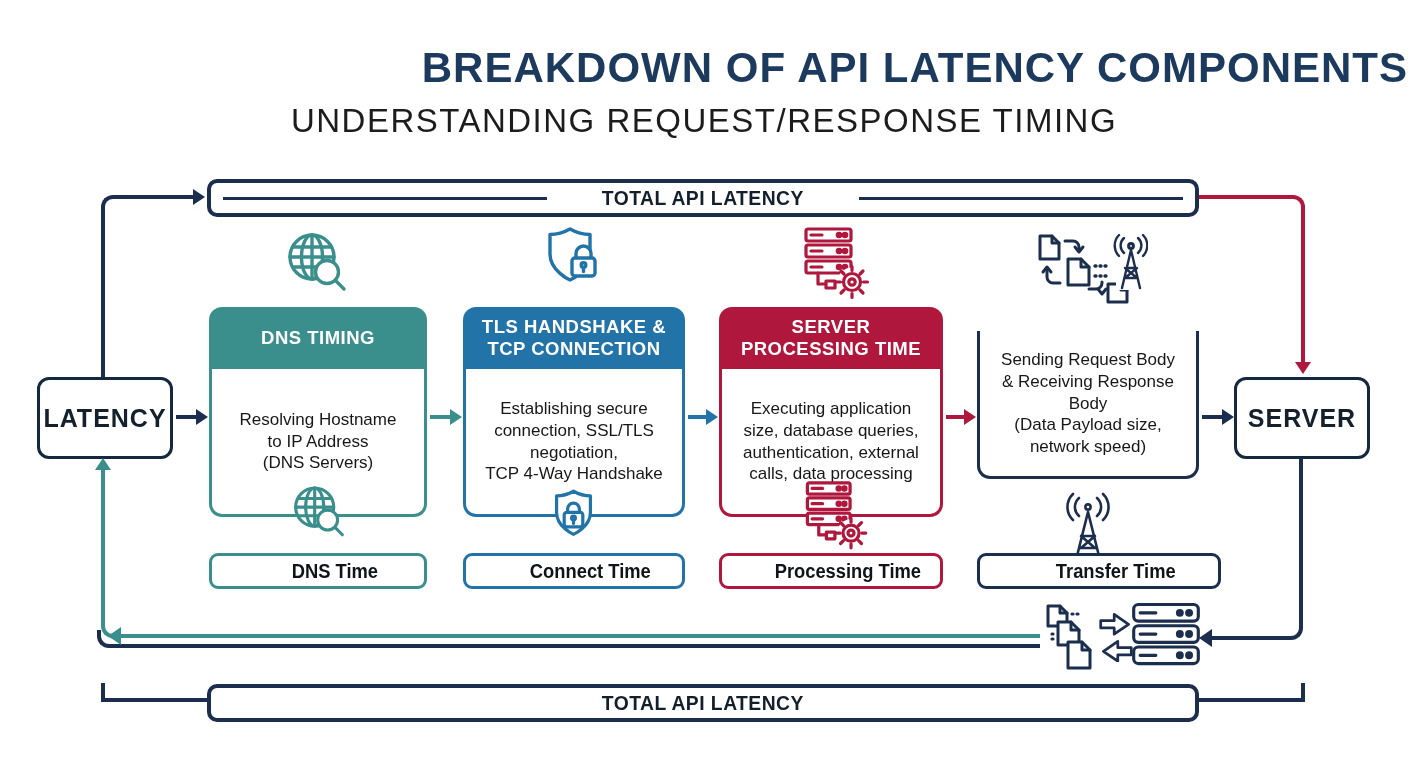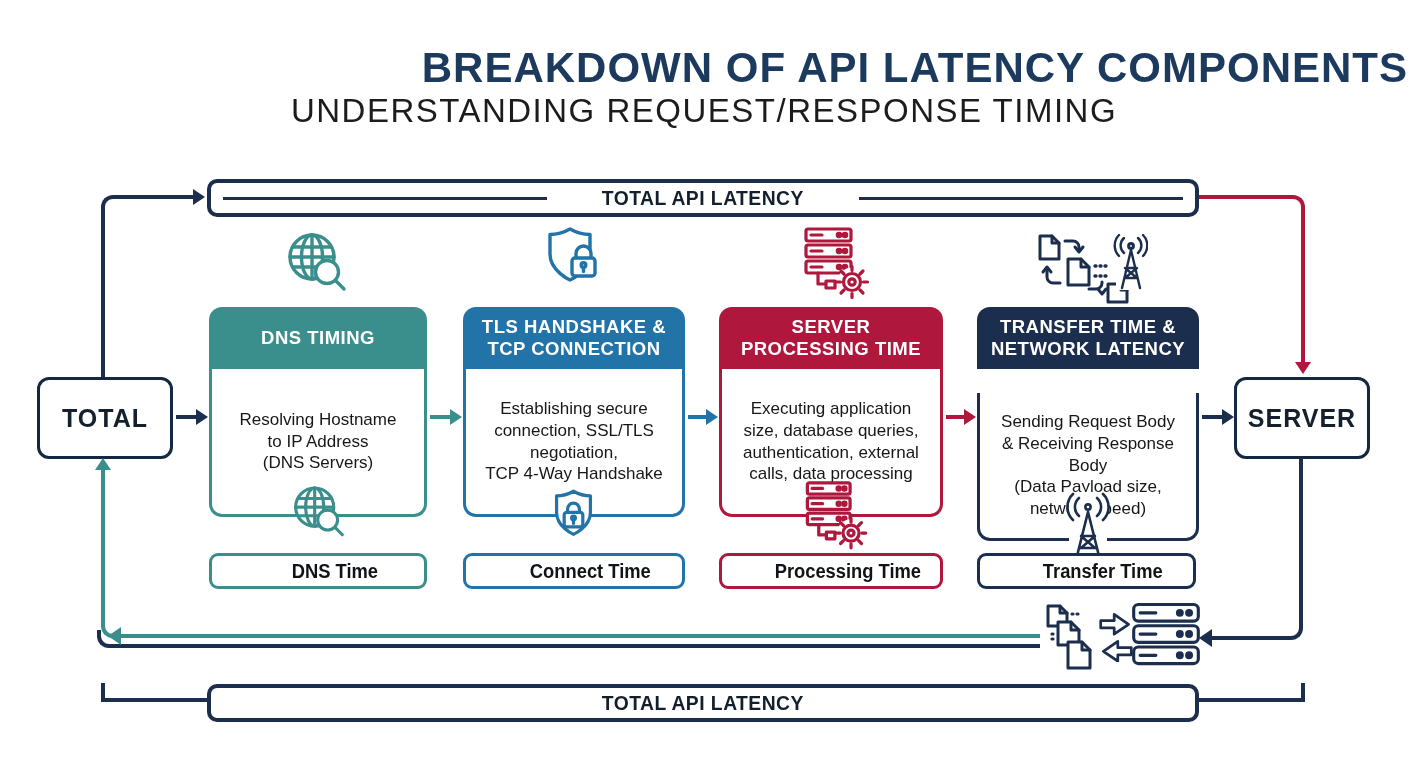--- a/index.html
+++ b/index.html
@@ -8,21 +8,21 @@
   #stage { position:relative; width:1408px; height:768px; background:#ffffff; overflow:hidden; }
 
   .abs { position:absolute; }
   .teal { color:#3A8F8C; }
   .blue { color:#2173A8; }
   .crimson { color:#B0173C; }
   .navy { color:#1B2E4D; }
 
   .page-title { left:0; top:44px; width:100%; text-align:right;
     font-size:42px; font-weight:800; letter-spacing:1px; color:#1C3A5E; }
-  .page-subtitle { left:0; top:92px; width:100%; text-align:center;
+  .page-subtitle { left:0; top:102px; width:100%; text-align:center;
     font-size:33px; font-weight:500; letter-spacing:1.5px; color:#1c1c1c; }
 
   .latency-bar { border:4px solid #1B2E4D; border-radius:10px; background:#fff;
     display:flex; align-items:center; justify-content:center; }
   .latency-bar .rule { flex:1; height:3px; background:#1B2E4D; }
   .latency-bar .bar-label { font-size:21px; font-weight:800; color:#13202C;
     letter-spacing:.5px; margin:0 46px; white-space:nowrap;
     transform:scaleX(.92); display:inline-block; }
 
   .endpoint-box { border:3.5px solid #14293F; border-radius:12px; background:#fff;
@@ -67,21 +67,21 @@
     <div class="rule" style="margin-right:12px;"></div>
   </div>
 
   <div class="abs" style="left:101px; top:195px; width:92px; height:184px; border-left:4px solid #1B2E4D; border-top:4px solid #1B2E4D; border-top-left-radius:12px;"></div>
   <div class="tri tri-right" style="left:193px; top:189px;"></div>
 
   <div class="abs" style="left:1199px; top:195px; width:106px; height:170px; border-top:4px solid #B0173C; border-right:4px solid #B0173C; border-top-right-radius:12px;"></div>
   <div class="tri tri-down" style="left:1295px; top:362px;"></div>
 
   <div class="abs endpoint-box" style="left:37px; top:377px; width:136px; height:82px;">
-    <span>TOTAL</span>
+    <span>LATENCY</span>
   </div>
   <div class="abs endpoint-box" style="left:1234px; top:377px; width:136px; height:82px;">
     <span>SERVER</span>
   </div>
 
   <div class="hline" style="left:176px; top:415px; width:22px;"></div>
   <div class="tri tri-right" style="left:196px; top:409px;"></div>
 
   <div class="hline" style="left:430px; top:415px; width:22px; background:#3A8F8C;"></div>
   <div class="tri tri-right" style="left:450px; top:409px; border-left-color:#3A8F8C;"></div>
@@ -226,37 +226,35 @@
       <path d="M76 58 h13 l6 6 v12 h-19 z" fill="#fff"></path>
         <path d="M89 58 v6 h6"></path>
       <path d="M63 40 h1 M68 40 h1 M73 40 h1 M63 50 h1 M68 50 h1 M73 50 h1" stroke-width="3.4"></path>
       <rect x="84" y="8" width="30" height="56" fill="#fff" stroke="none"></rect>
       <path d="M90 62 L99 24 L108 62 M92.5 52 H105.5 M94.5 42 H103.5 M93 52 L105 42 M105 52 L93 42" stroke-width="2.4"></path>
       <circle cx="99" cy="20" r="2.4"></circle>
       <path d="M92 12 a10 10 0 0 0 0 15 M87 9 a15 15 0 0 0 0 21 M106 12 a10 10 0 0 1 0 15 M111 9 a15 15 0 0 1 0 21" stroke-width="2.4"></path>
     </svg>
   </div>
   <div class="abs" style="left:977px; top:307px; width:222px;">
-    <div class="comp-header" style="background:#1B2E4D;">TRANSFER TIME &amp;
-NETWORK LATENCY</div>
     <div class="comp-body" style="border-color:#1B2E4D;margin-top:24px;">Sending Request Body
 &amp; Receiving Response
 Body
 (Data Payload size,
 network speed)</div>
   </div>
   <div class="abs navy" style="left:1057px; top:490px;">
     <svg class="icon" width="62" height="74" viewBox="0 0 62 74" fill="none" stroke="currentColor" stroke-width="2.6" stroke-linecap="round" stroke-linejoin="round">
       <rect x="12" y="2" width="38" height="50" fill="#fff" stroke="none"></rect>
       <path d="M19 70 L31 22 L43 70 M22.5 58 H39.5 M25 46 H37 M24 58 L38 46 M38 58 L24 46"></path>
       <circle cx="31" cy="17" r="2.6"></circle>
       <path d="M22 8 a12 12 0 0 0 0 18 M16 4 a18 18 0 0 0 0 26 M40 8 a12 12 0 0 1 0 18 M46 4 a18 18 0 0 1 0 26"></path>
     </svg>
   </div>
-  <div class="abs time-box" style="left:977px; top:553px; width:219px; border-color:#1B2E4D;">
+  <div class="abs time-box" style="left:977px; top:553px; width:244px; border-color:#1B2E4D;">
     <span class="time-label">Transfer Time</span>
   </div>
 
   <div class="abs" style="left:1211px; top:458px; width:92px; height:182px; border-right:4px solid #1B2E4D; border-bottom:4px solid #1B2E4D; border-bottom-right-radius:12px;"></div>
   <div class="tri tri-left" style="left:1199px; top:629px;"></div>
 
   <div class="abs navy" style="left:1042px; top:602px;">
     <svg class="icon" width="58" height="72" viewBox="0 0 58 72" fill="none" stroke="currentColor" stroke-width="3" stroke-linecap="round" stroke-linejoin="round">
       <path d="M6 4 h12 l7 7 v13 h-19 z" fill="#fff"></path>
         <path d="M18 4 v7 h7"></path>

